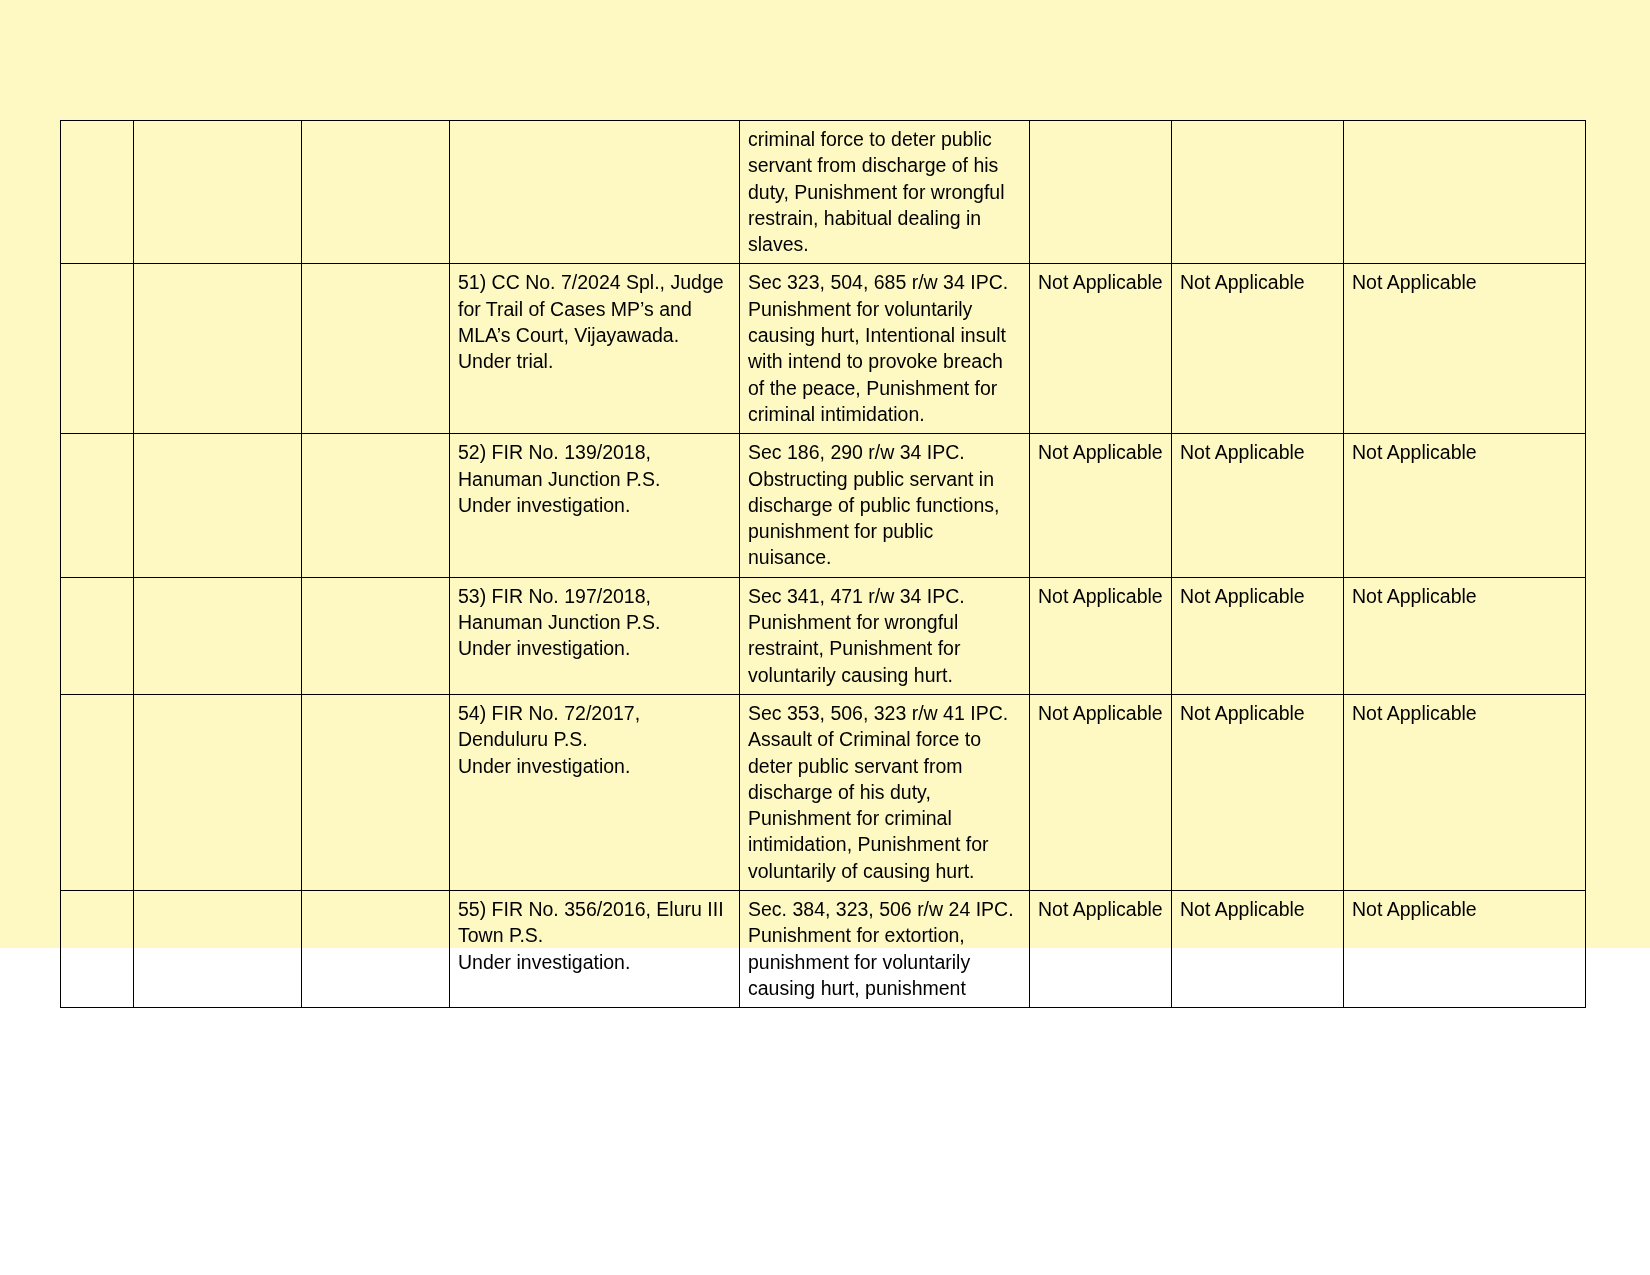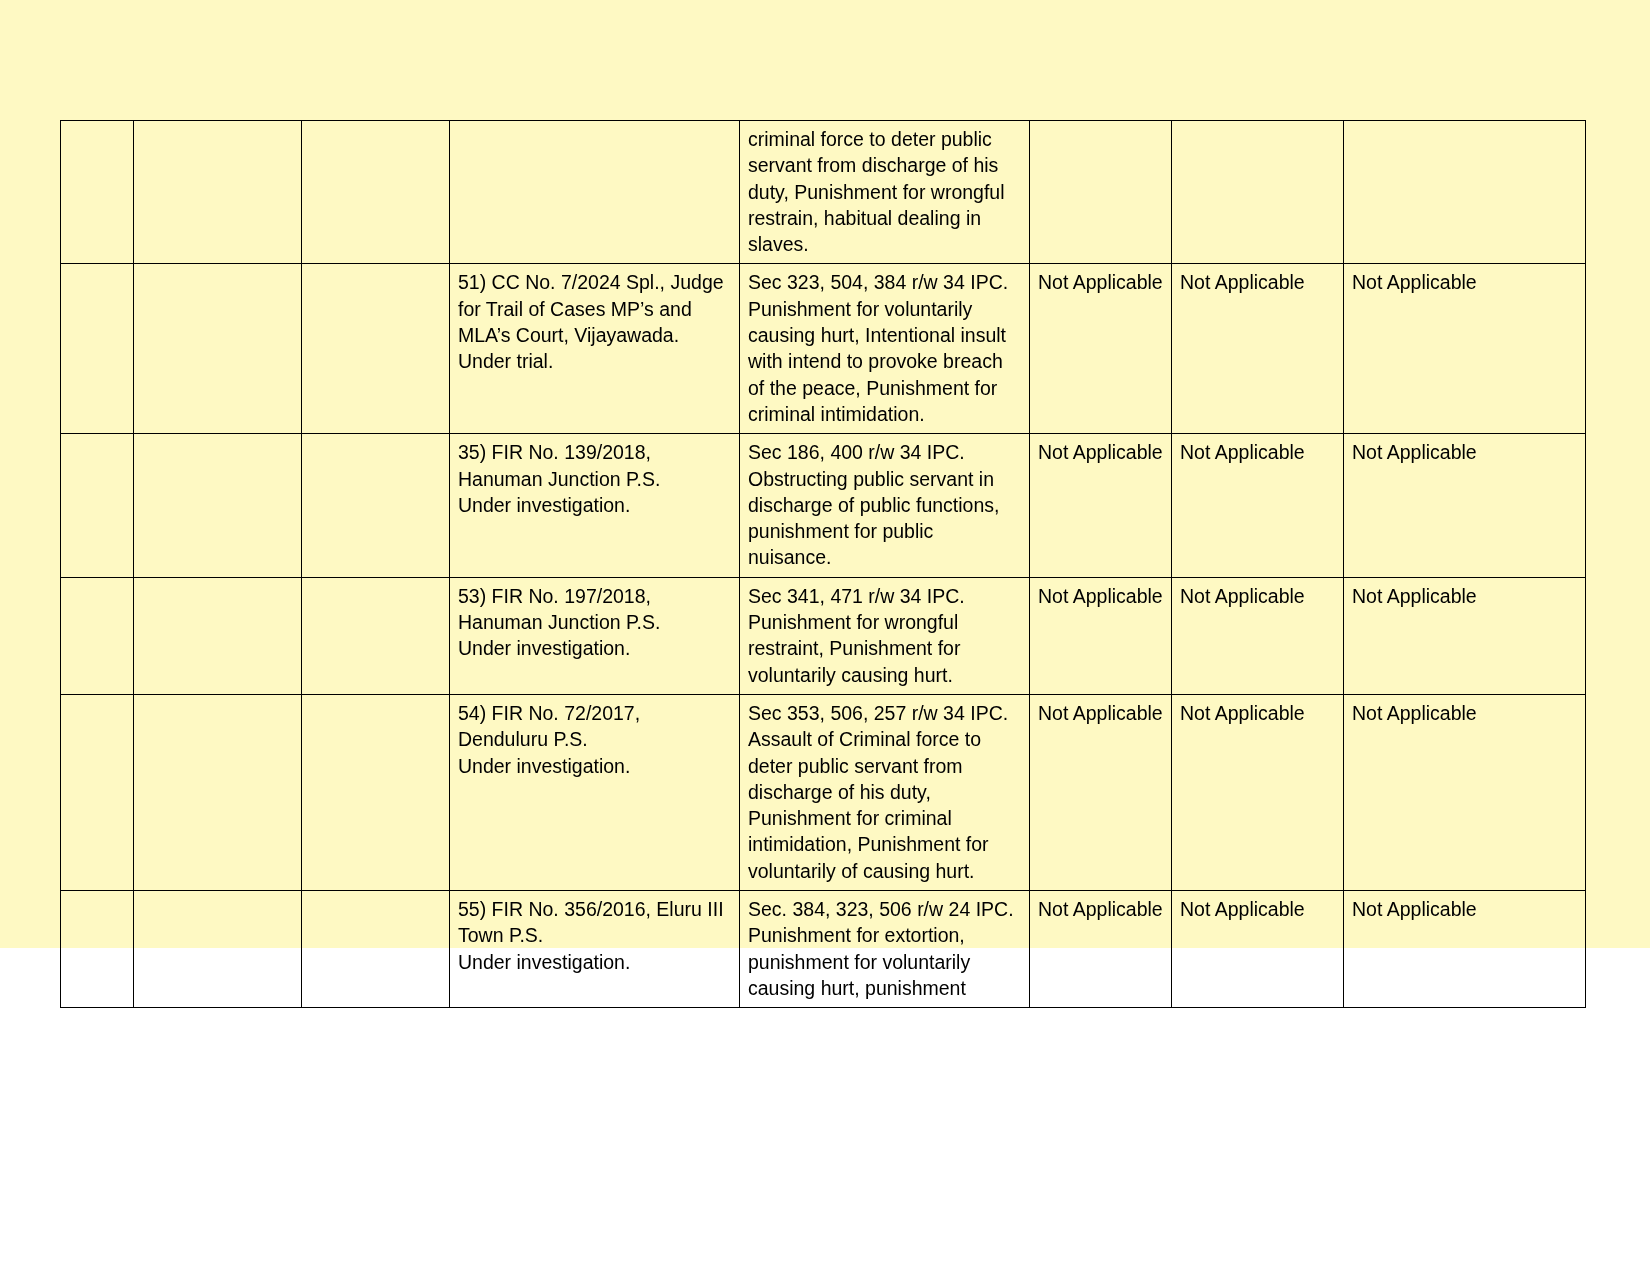--- a/index.html
+++ b/index.html
@@ -106,21 +106,21 @@
               <span class="cell-text"></span>
             </td>
           <td>
               <span class="cell-text"></span>
             </td>
           <td>
               <span class="cell-text">51) CC No. 7/2024 Spl., Judge for Trail of Cases MP’s and MLA’s Court, Vijayawada.
 Under trial.</span>
             </td>
           <td>
-              <span class="cell-text">Sec 323, 504, 384 r/w 34 IPC.
+              <span class="cell-text">Sec 323, 504, 685 r/w 34 IPC.
 Punishment for voluntarily causing hurt, Intentional insult with intend to provoke breach of the peace, Punishment for criminal intimidation.</span>
             </td>
           <td>
               <span class="cell-text">Not Applicable</span>
             </td>
           <td>
               <span class="cell-text">Not Applicable</span>
             </td>
           <td>
               <span class="cell-text">Not Applicable</span>
@@ -130,25 +130,25 @@
           <td>
               <span class="cell-text"></span>
             </td>
           <td>
               <span class="cell-text"></span>
             </td>
           <td>
               <span class="cell-text"></span>
             </td>
           <td>
-              <span class="cell-text">35) FIR No. 139/2018, Hanuman Junction P.S.
-Under investigation.</span>
-            </td>
-          <td>
-              <span class="cell-text">Sec 186, 400 r/w 34 IPC. Obstructing public servant in discharge of public functions, punishment for public nuisance.</span>
+              <span class="cell-text">52) FIR No. 139/2018, Hanuman Junction P.S.
+Under investigation.</span>
+            </td>
+          <td>
+              <span class="cell-text">Sec 186, 290 r/w 34 IPC. Obstructing public servant in discharge of public functions, punishment for public nuisance.</span>
             </td>
           <td>
               <span class="cell-text">Not Applicable</span>
             </td>
           <td>
               <span class="cell-text">Not Applicable</span>
             </td>
           <td>
               <span class="cell-text">Not Applicable</span>
             </td>
@@ -188,21 +188,21 @@
               <span class="cell-text"></span>
             </td>
           <td>
               <span class="cell-text"></span>
             </td>
           <td>
               <span class="cell-text">54) FIR No. 72/2017, Denduluru P.S.
 Under investigation.</span>
             </td>
           <td>
-              <span class="cell-text">Sec 353, 506, 257 r/w 34 IPC.
+              <span class="cell-text">Sec 353, 506, 323 r/w 41 IPC.
 Assault of Criminal force to deter public servant from discharge of his duty, Punishment for criminal intimidation, Punishment for voluntarily of causing hurt.</span>
             </td>
           <td>
               <span class="cell-text">Not Applicable</span>
             </td>
           <td>
               <span class="cell-text">Not Applicable</span>
             </td>
           <td>
               <span class="cell-text">Not Applicable</span>

